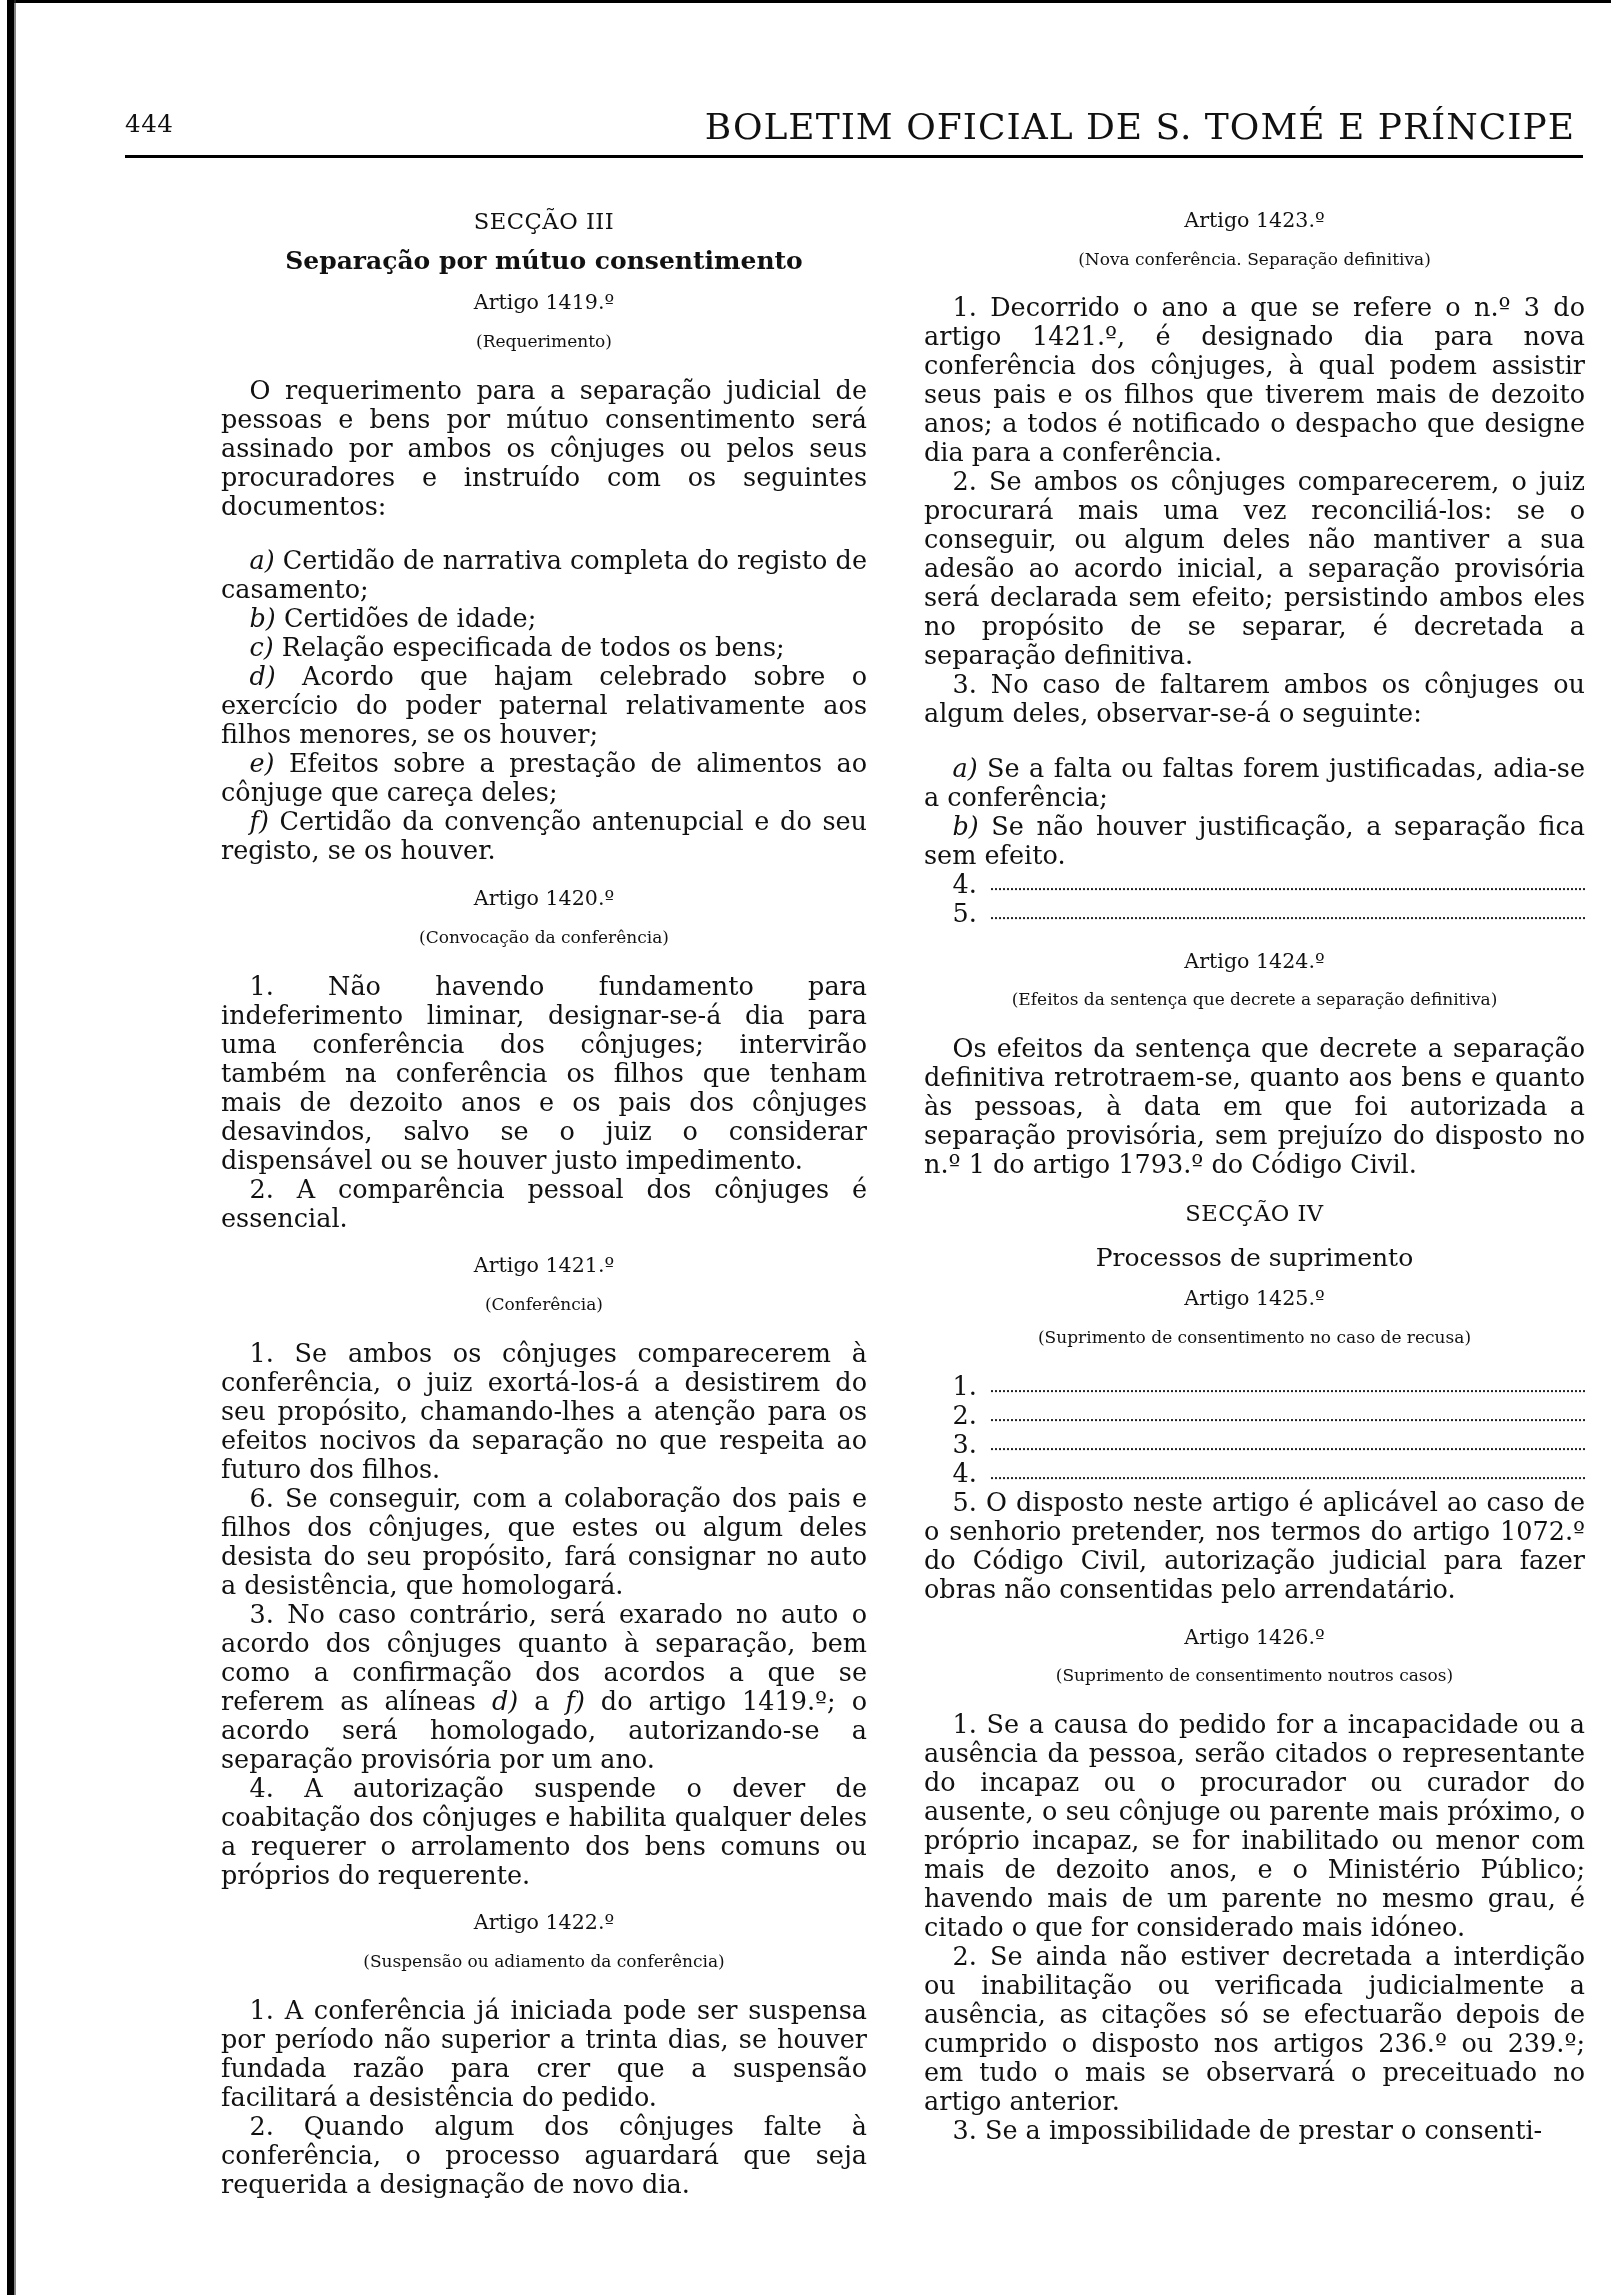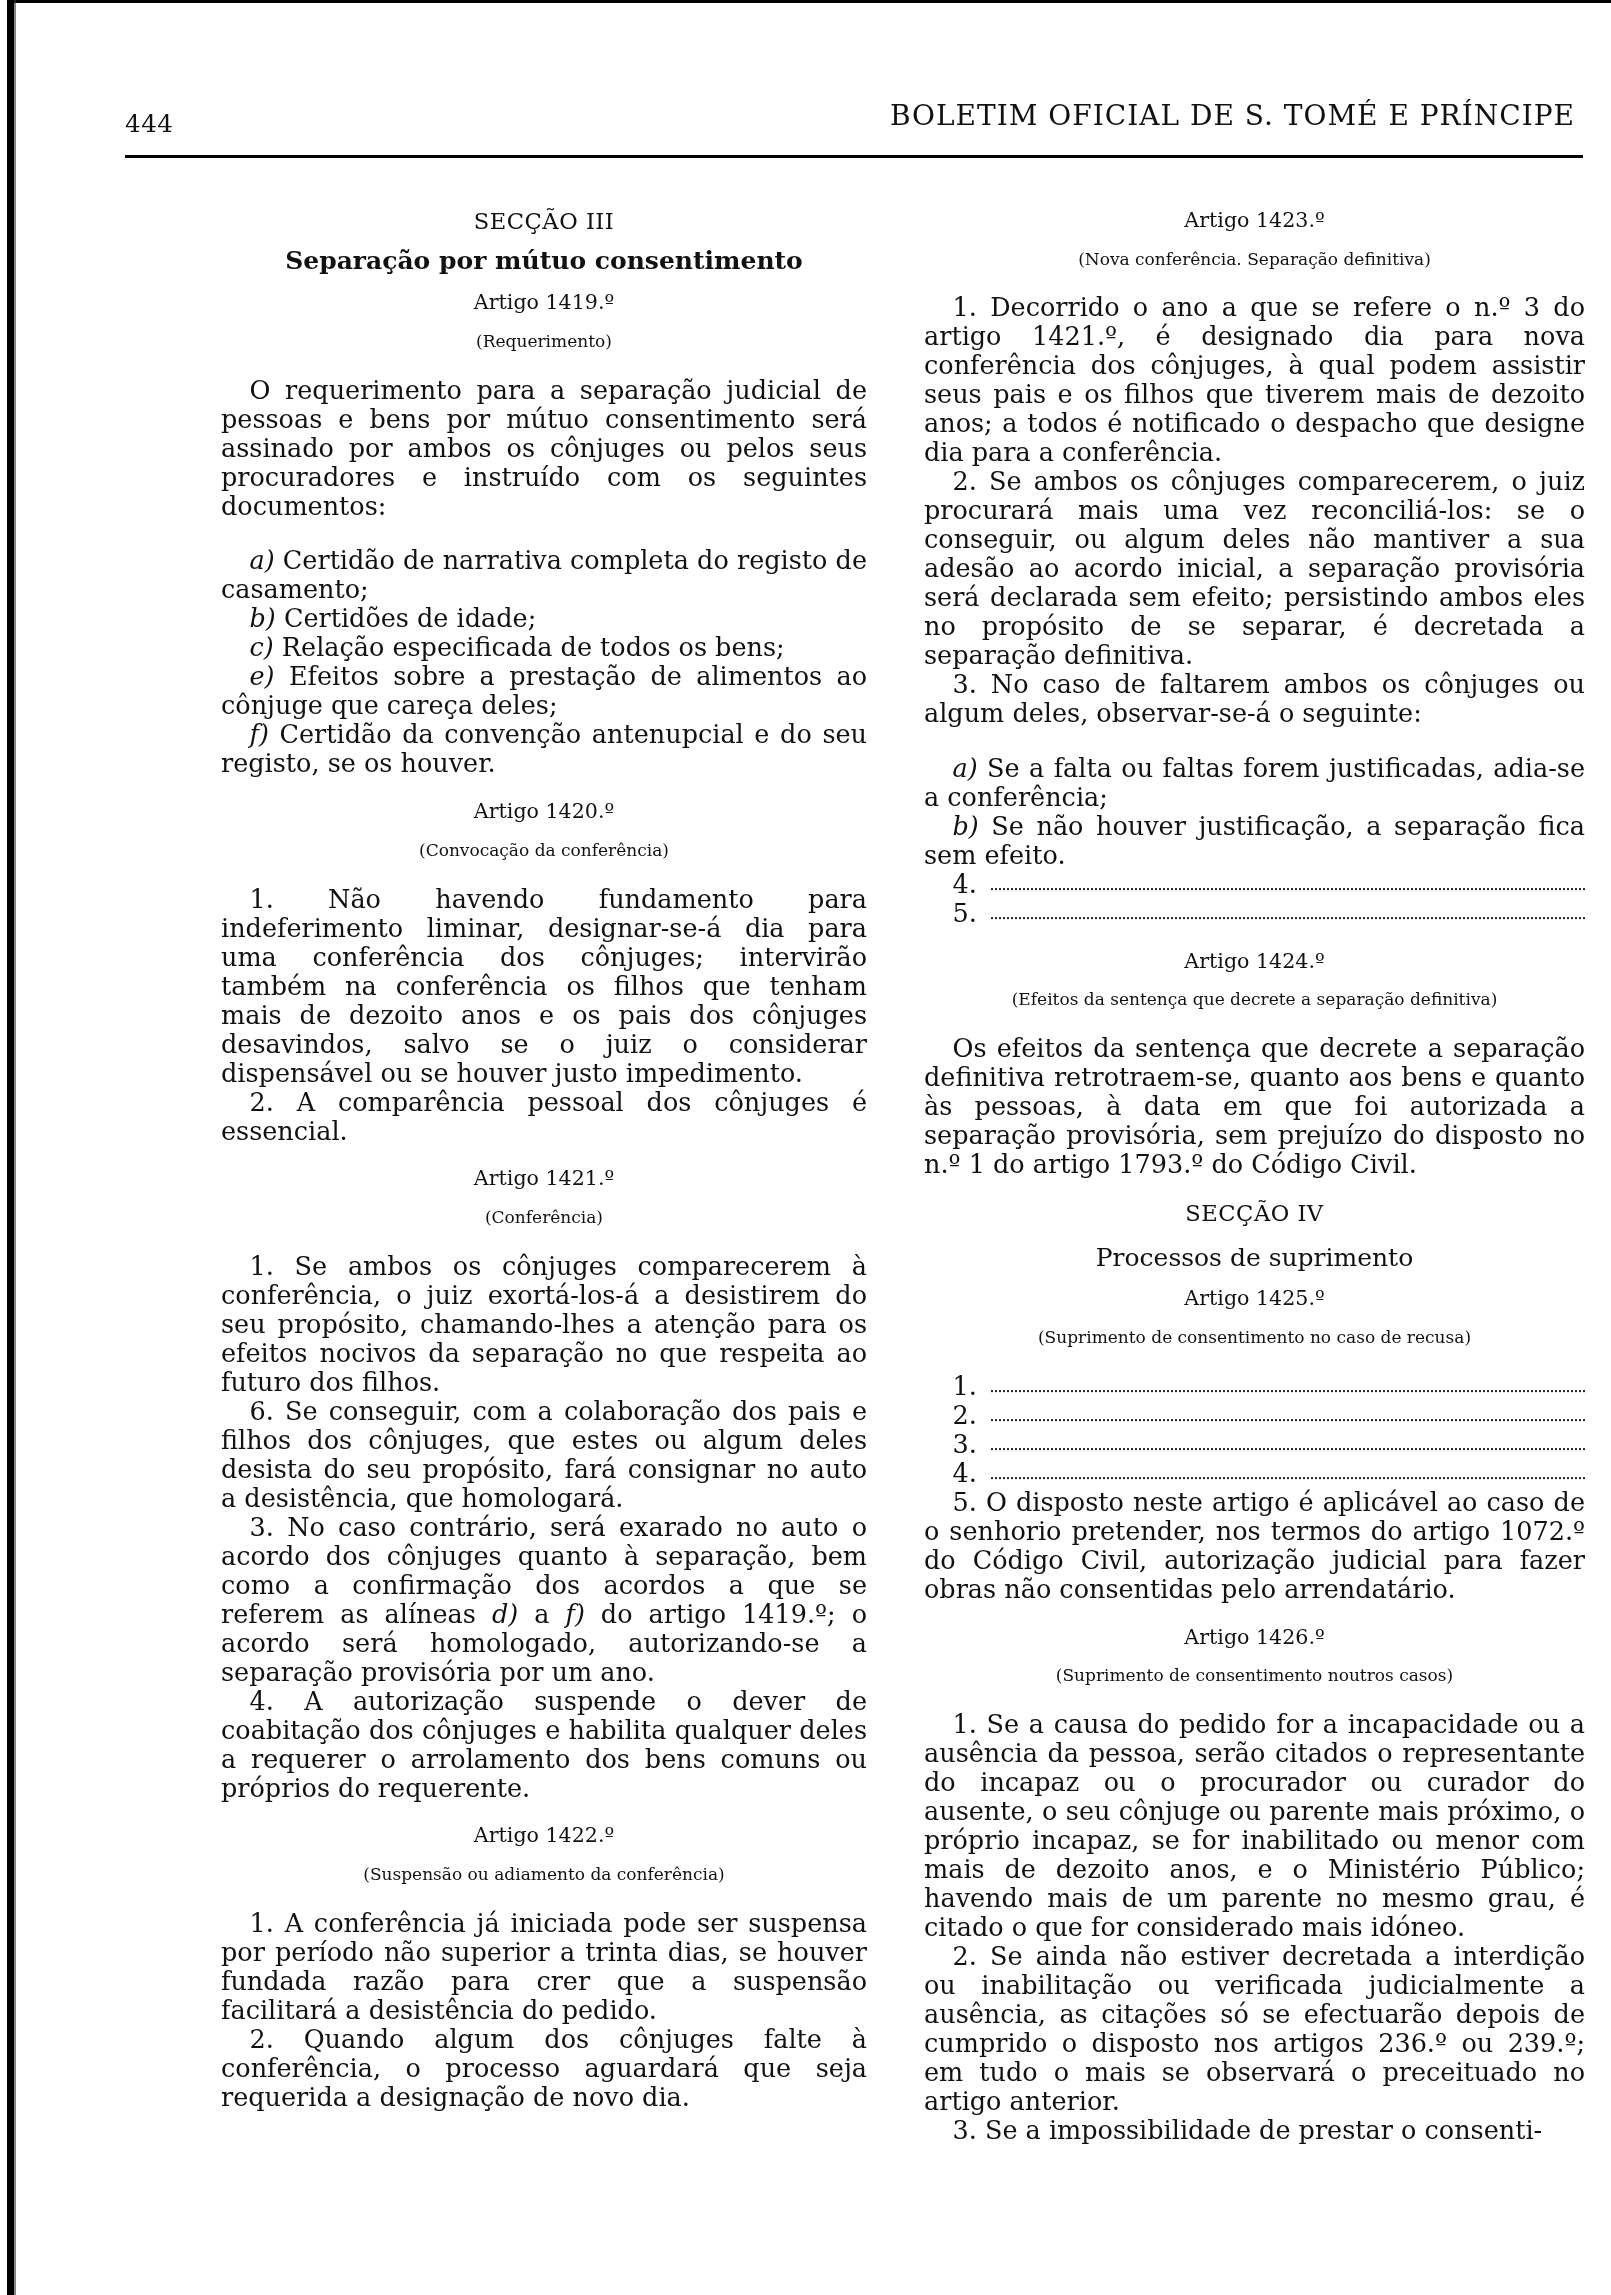--- a/index.html
+++ b/index.html
@@ -2,21 +2,21 @@
 <html style="font-size:7.9px"><head>
 <meta charset="utf-8">
 <style>
   html, body { margin: 0; padding: 0; background: #ffffff; }
   body { width: 1612px; height: 2295px; position: relative; overflow: hidden;
          font-family: "DejaVu Serif", "Liberation Serif", serif; color: #111; }
   .scan-border-left { position: absolute; left: 6.9px; top: 0; width: 6.9px; height: 2295px; background: #000; }
   .scan-border-left-inner { position: absolute; left: 13.8px; top: 0; width: 2px; height: 2295px; background: #333; opacity: .6; }
   .scan-border-top { position: absolute; left: 6.9px; top: 0; width: 1605px; height: 2.9px; background: #000; }
   .page-number { position: absolute; left: 125px; top: 109px; font-size: 24.6px; letter-spacing: 0.5px; }
-  .journal-title { position: absolute; right: 37px; top: 99px; font-size: 28px; letter-spacing: 1px; white-space: nowrap; }
+  .journal-title { position: absolute; right: 37px; top: 106px; font-size: 36px; letter-spacing: 1px; white-space: nowrap; }
   .header-rule { position: absolute; left: 125px; right: 29.5px; top: 155px; height: 2.5px; background: #000; }
   .column { position: absolute; top: 197px; font-size: 25.5px; line-height: 29px; }
   .col-left { left: 194px; width: 646px; margin-left: 27px; }
   .col-right { left: 924px; width: 661px; }
   .center { text-align: center; }
   .section-title { font-size: 22.6px; letter-spacing: 0.5px; margin: 9.8px 0 4.9px 0; }
   .section-subtitle { font-family: "DejaVu Serif", serif; font-weight: bold; font-size: 25px; margin: 9.8px 0 11.8px 0; }
   .section-subtitle-lg { font-weight: normal; font-size: 25px; margin: 14.7px 0 12.8px 0; }
   .article-title { font-size: 20.6px; margin: 18.7px 0 9.8px 0; }
   .article-heading { font-weight: normal; font-size: 17px; margin: 8.8px 0 19.7px 0; }
@@ -44,20 +44,21 @@
   <div class="center section-subtitle">Separação por mútuo consentimento</div>
 
   <div>
     <div class="center article-title" style="margin-top:13.8px">Artigo 1419.º</div>
     <div class="center article-heading">(Requerimento)</div>
     <p>O requerimento para a separação judicial de pessoas e bens por mútuo consentimento será assinado por ambos os cônjuges ou pelos seus procuradores e instruído com os seguintes documentos:</p>
     <div class="list-gap"></div>
     <div class="list-item"><span class="letter">a)</span><span> Certidão de narrativa completa do registo de casamento;</span></div>
     <div class="list-item"><span class="letter">b)</span><span> Certidões de idade;</span></div>
     <div class="list-item"><span class="letter">c)</span><span> Relação especificada de todos os bens;</span></div>
+    <div class="list-item"><span class="letter">d)</span><span> Acordo que hajam celebrado sobre o exercício do poder paternal relativamente aos filhos menores, se os houver;</span></div>
     <div class="list-item"><span class="letter">e)</span><span> Efeitos sobre a prestação de alimentos ao cônjuge que careça deles;</span></div>
     <div class="list-item"><span class="letter">f)</span><span> Certidão da convenção antenupcial e do seu registo, se os houver.</span></div>
   </div>
 
   <div>
     <div class="center article-title">Artigo 1420.º</div>
     <div class="center article-heading">(Convocação da conferência)</div>
     <p>1. Não havendo fundamento para indeferimento liminar, designar-se-á dia para uma conferência dos cônjuges; intervirão também na conferência os filhos que tenham mais de dezoito anos e os pais dos cônjuges desavindos, salvo se o juiz o considerar dispensável ou se houver justo impedimento.</p>
     <p>2. A comparência pessoal dos cônjuges é essencial.</p>
   </div>

